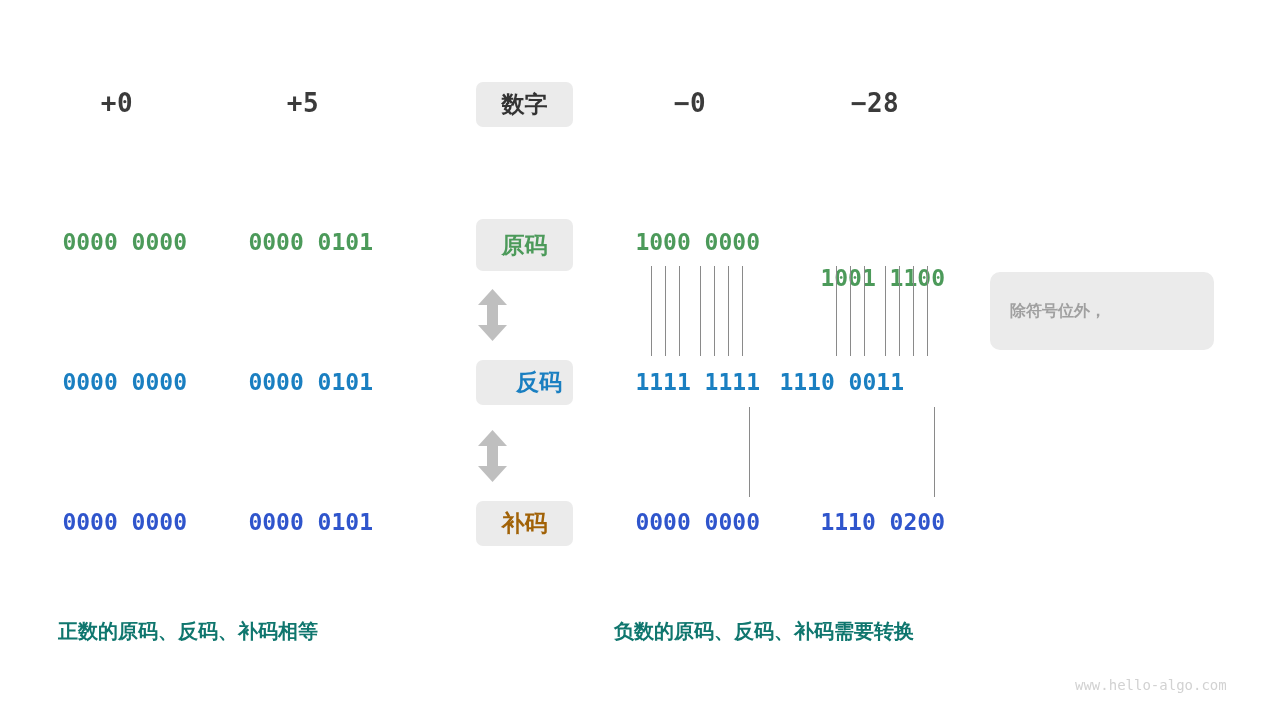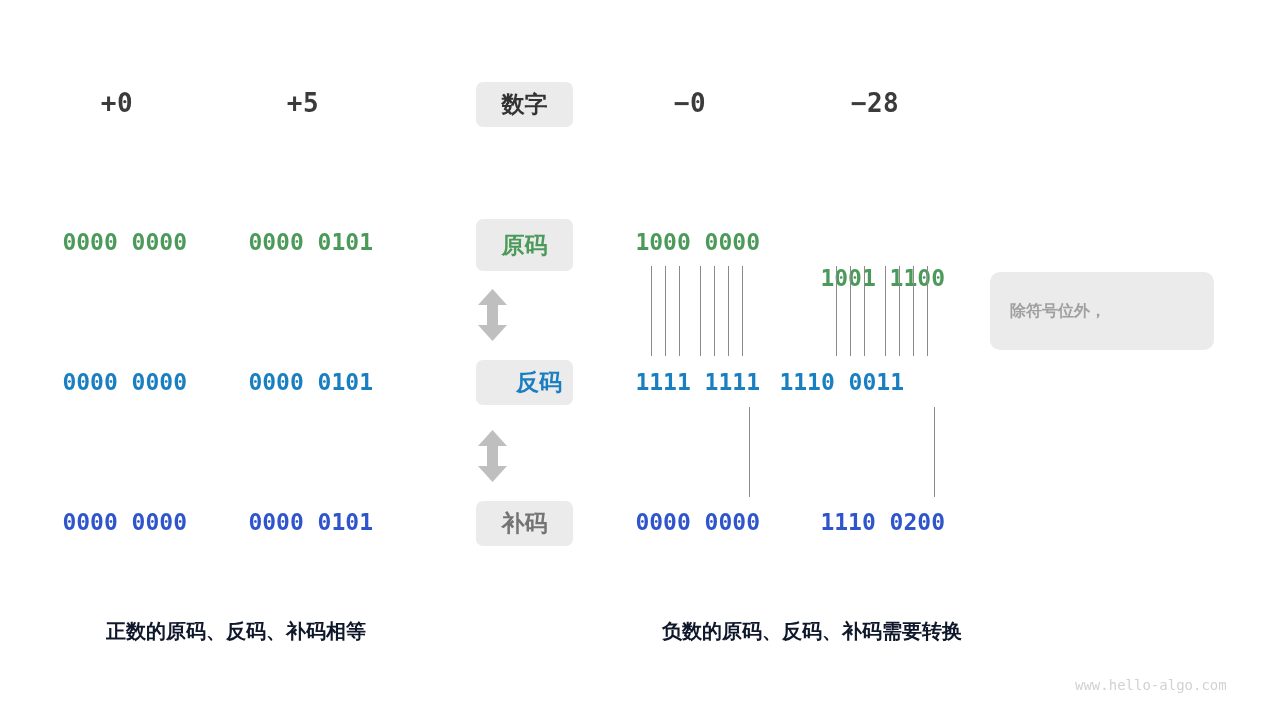--- a/index.html
+++ b/index.html
@@ -57,46 +57,45 @@
     display: flex;
     align-items: center;
     justify-content: center;
     box-sizing: border-box;
     white-space: pre;
     margin-left: 32px;
   }
   .chip.k-dark  { color: #333333; }
   .chip.k-green { color: #4c9a5a; }
   .chip.k-blue  { color: #1a7fc1; }
-  .chip.k-navy  { color: #737373; }
+  .chip.k-navy  { color: #a16207; }
 
   
   .note {
     background: #ebebeb;
     border-radius: 10px;
     color: #a0a0a0;
     font-family: "DejaVu Sans", "Liberation Sans", sans-serif;
     font-size: 16px;
     font-weight: bold;
     line-height: 30px;
     box-sizing: border-box;
     display: flex;
     flex-direction: column;
     justify-content: center;
     white-space: pre;
   }
 
   
   .caption {
-    color: #0f172a;
+    color: #0f766e;
     font-family: "DejaVu Sans", "Liberation Sans", sans-serif;
     font-size: 20px;
     font-weight: bold;
     white-space: pre;
-    margin-left: 48px;
   }
 
   
   .watermark {
     color: #d2d2d2;
     font-family: "DejaVu Sans Mono", "Liberation Mono", monospace;
     font-size: 14px;
     white-space: pre;
   }
 

